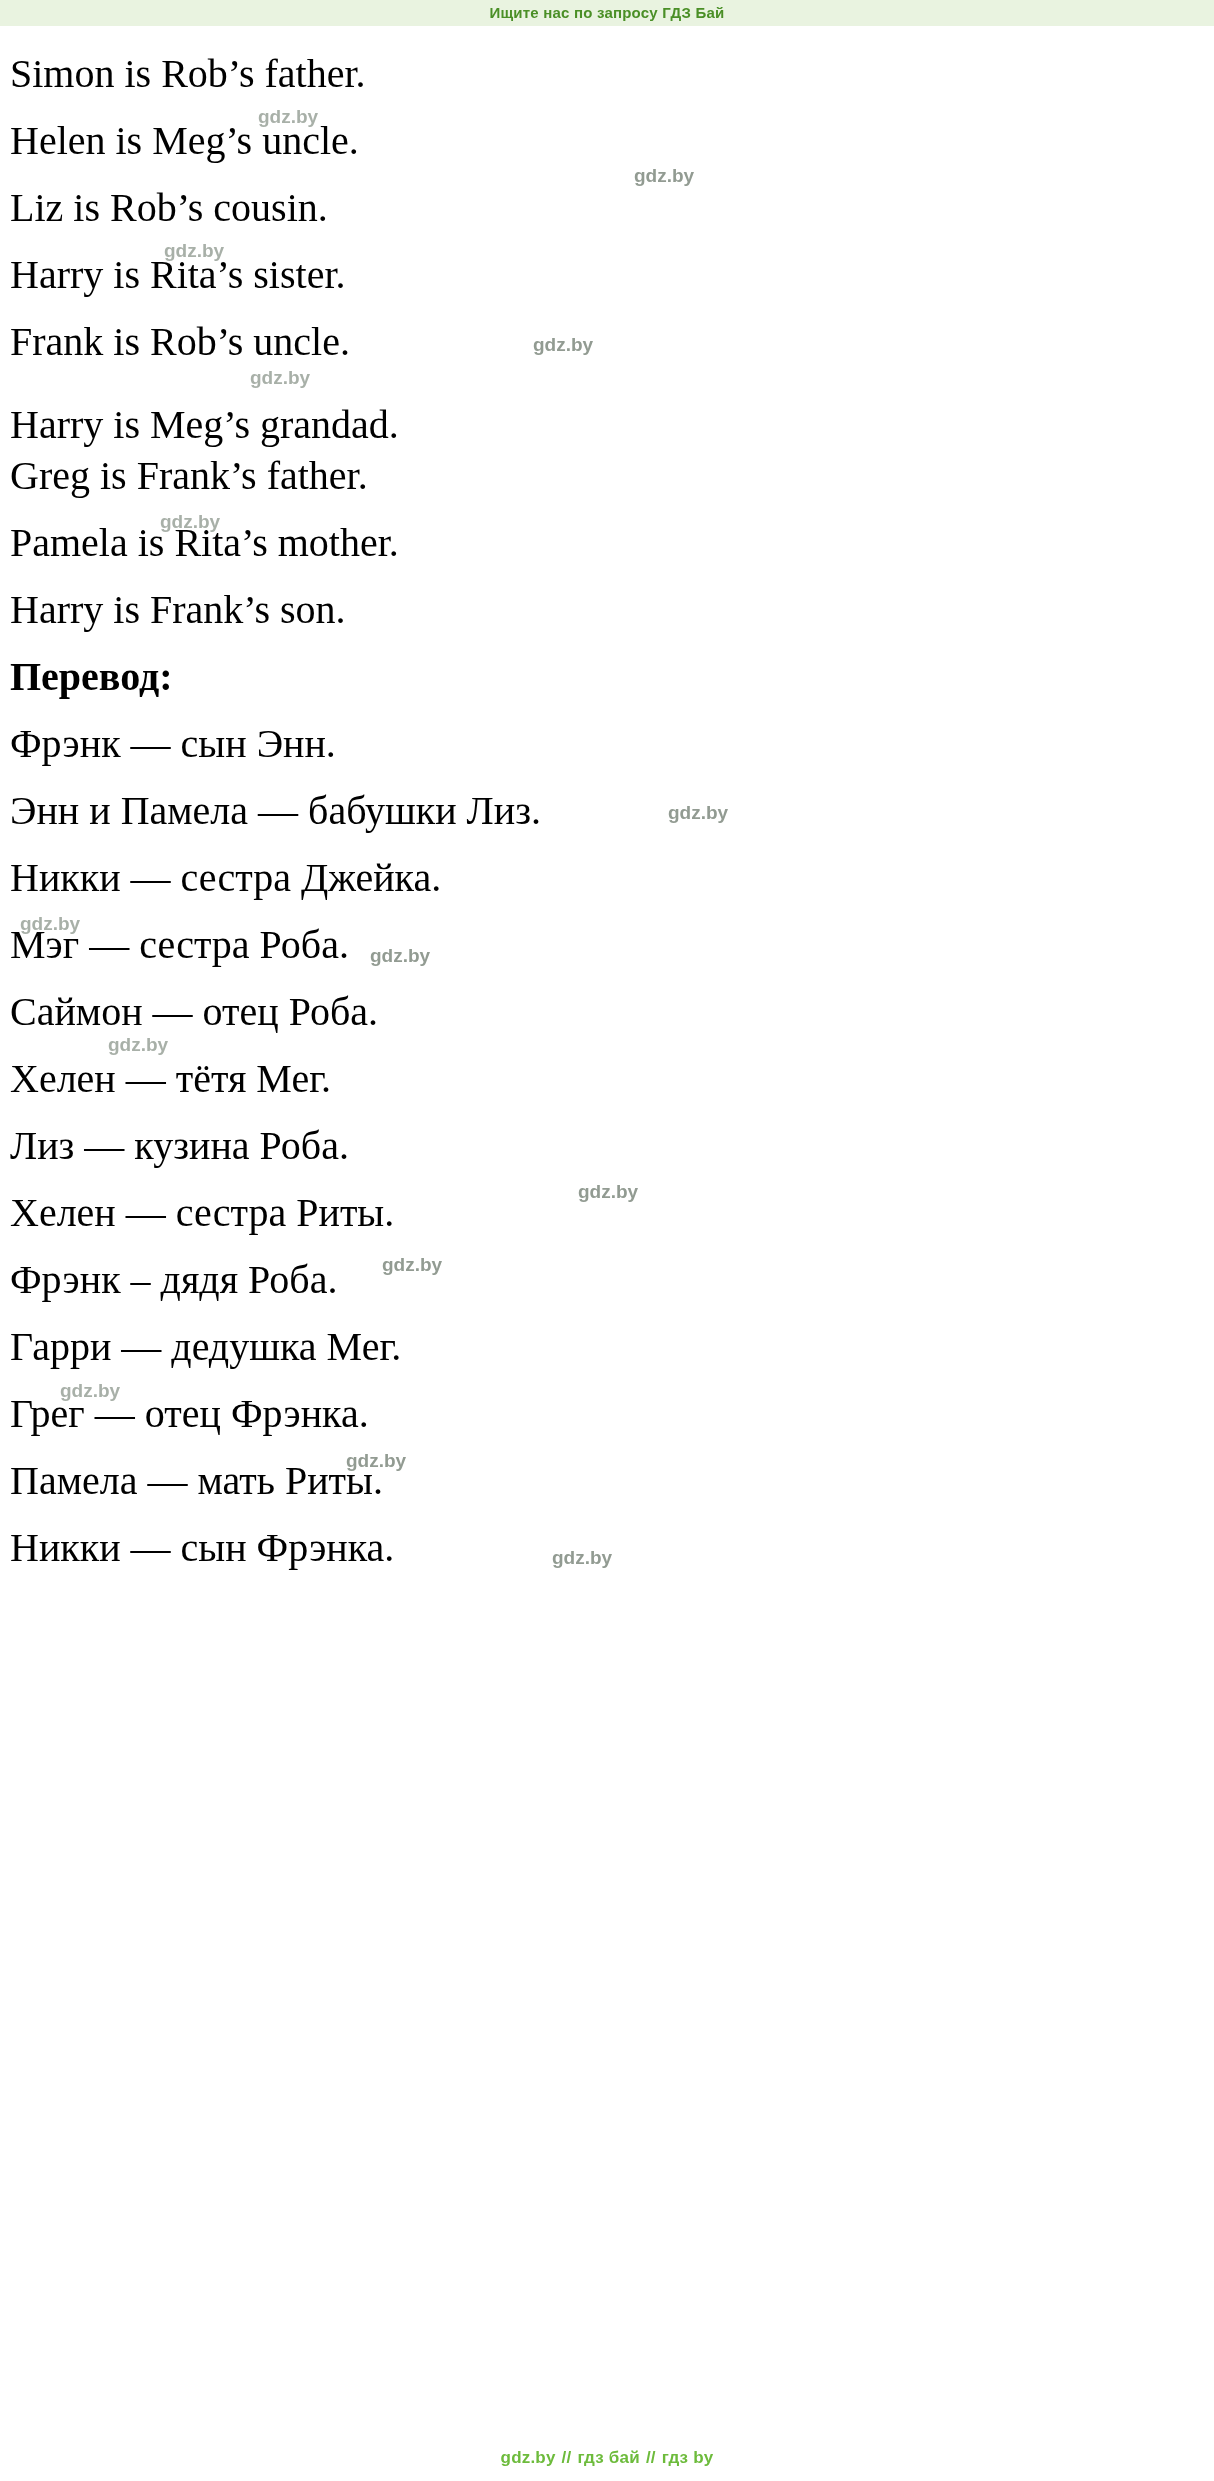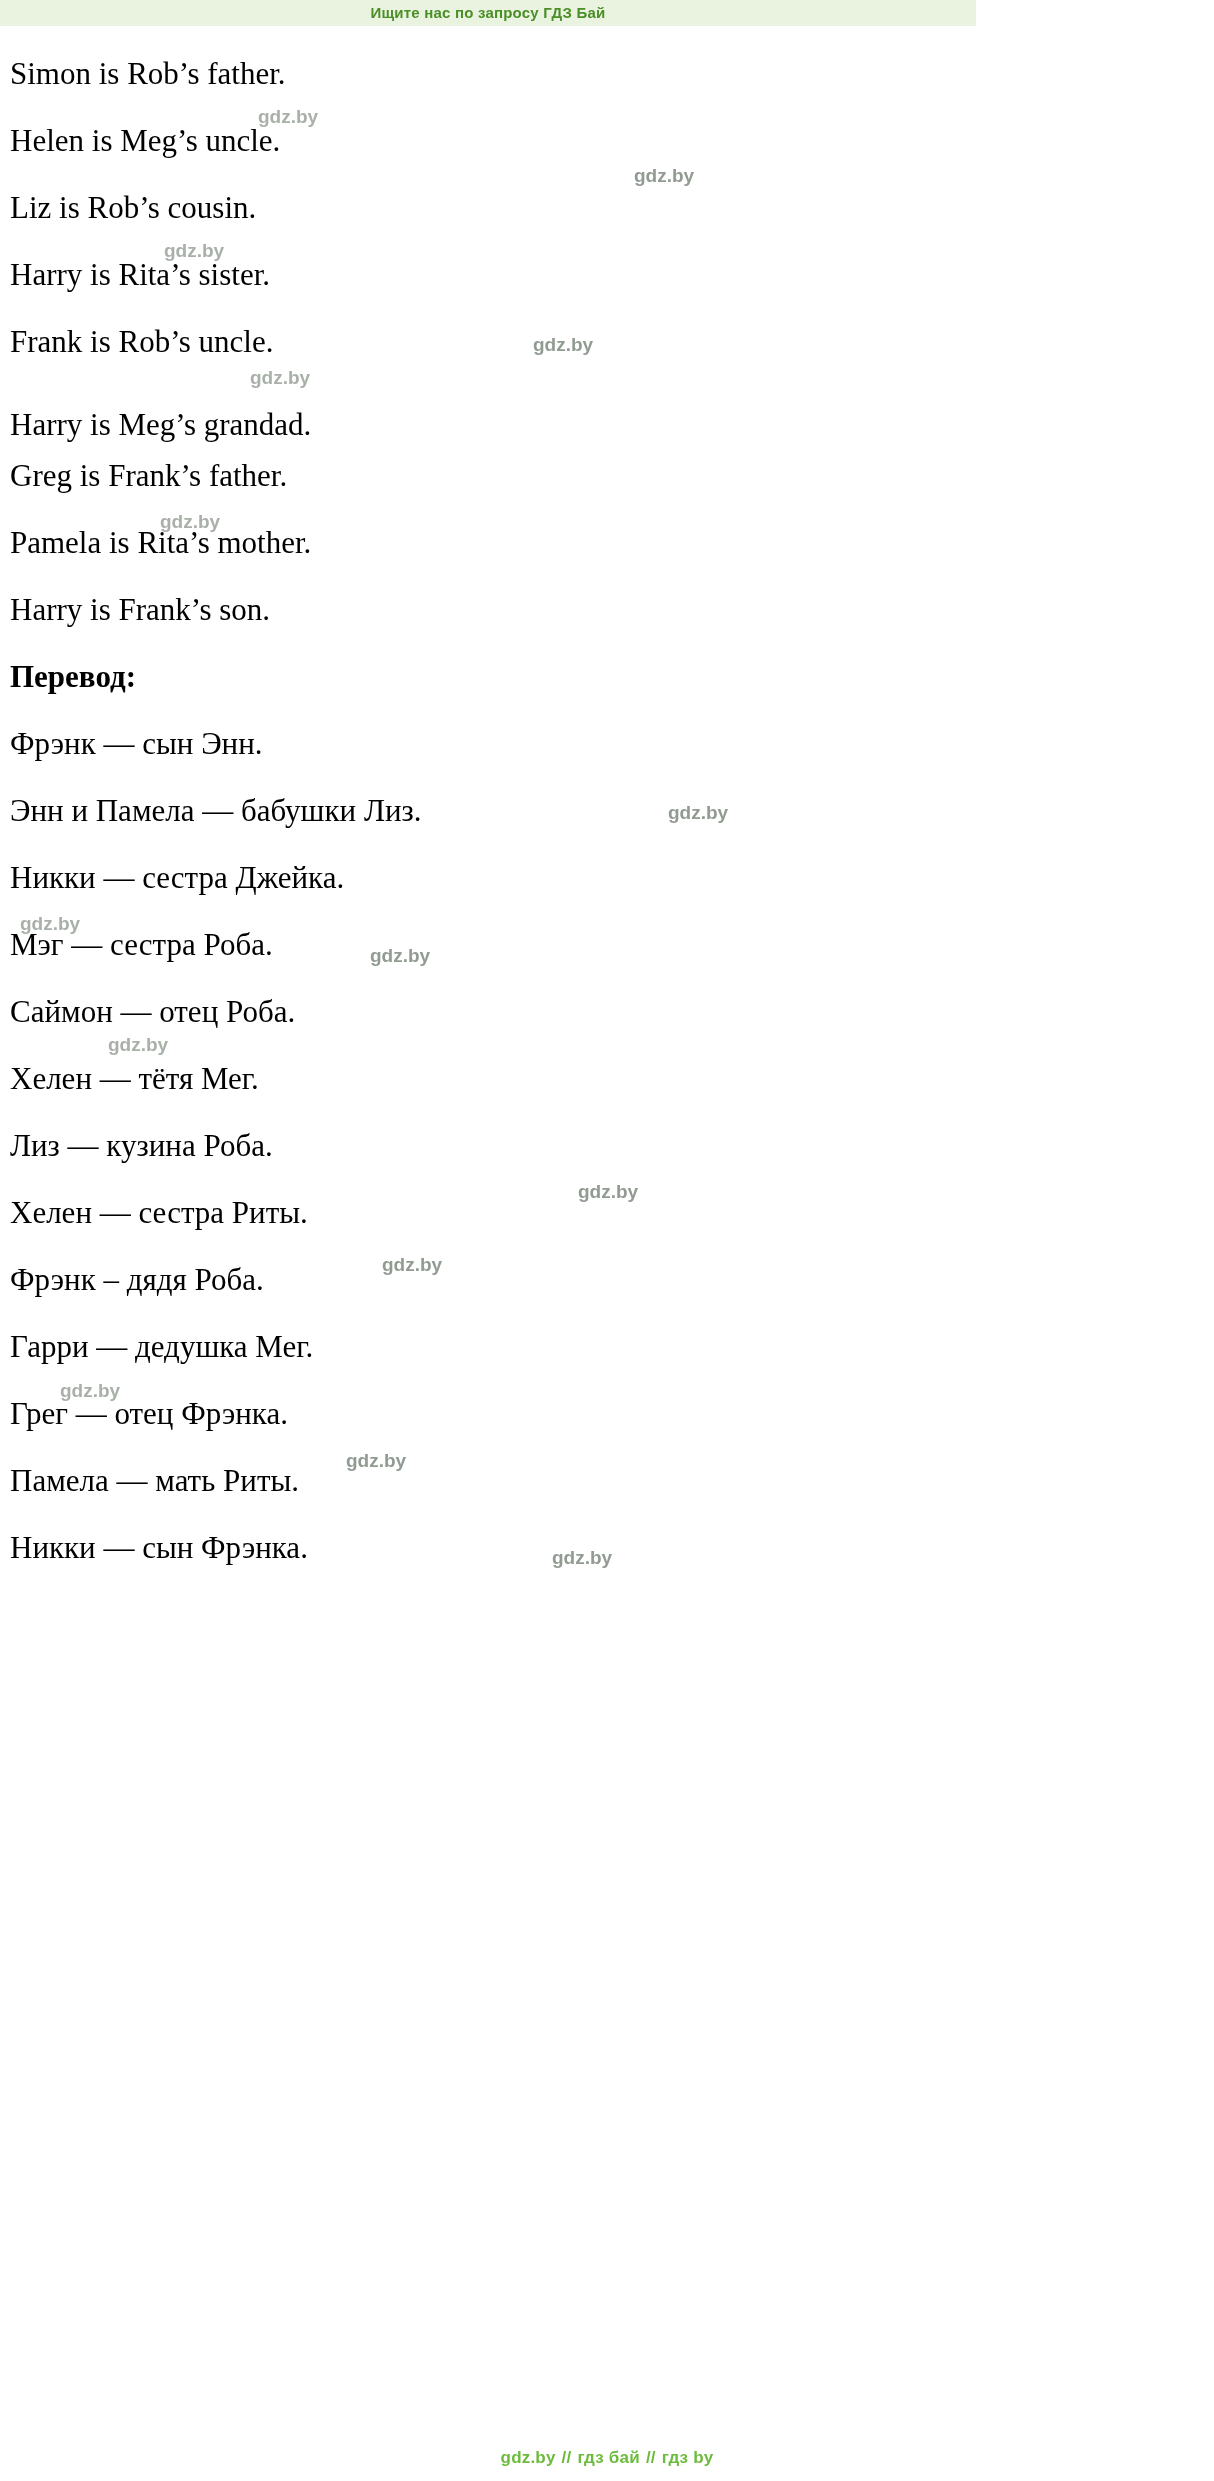--- a/index.html
+++ b/index.html
@@ -14,21 +14,21 @@
     font-family: "Liberation Serif", serif;
     color: #000000;
     overflow: hidden;
   }
 
   
   .top-banner {
     position: absolute;
     top: 0;
     left: 0;
-    width: 976px;
+    width: 1214px;
     height: 26px;
     background: #e9f3e0;
     text-align: center;
     line-height: 26px;
   }
   .top-banner-text {
     font-family: "Liberation Sans", sans-serif;
     font-size: 15px;
     font-weight: bold;
     color: #4a8f26;
@@ -39,21 +39,21 @@
   .content {
     position: absolute;
     top: 30px;
     left: 0;
     width: 1214px;
   }
 
   .line {
     position: absolute;
     font-family: "Liberation Serif", serif;
-    font-size: 31px;
+    font-size: 40px;
     line-height: 44px;
     white-space: nowrap;
     color: #000;
   }
   .line.bold {
     font-weight: bold;
   }
 
   
   .wm {

